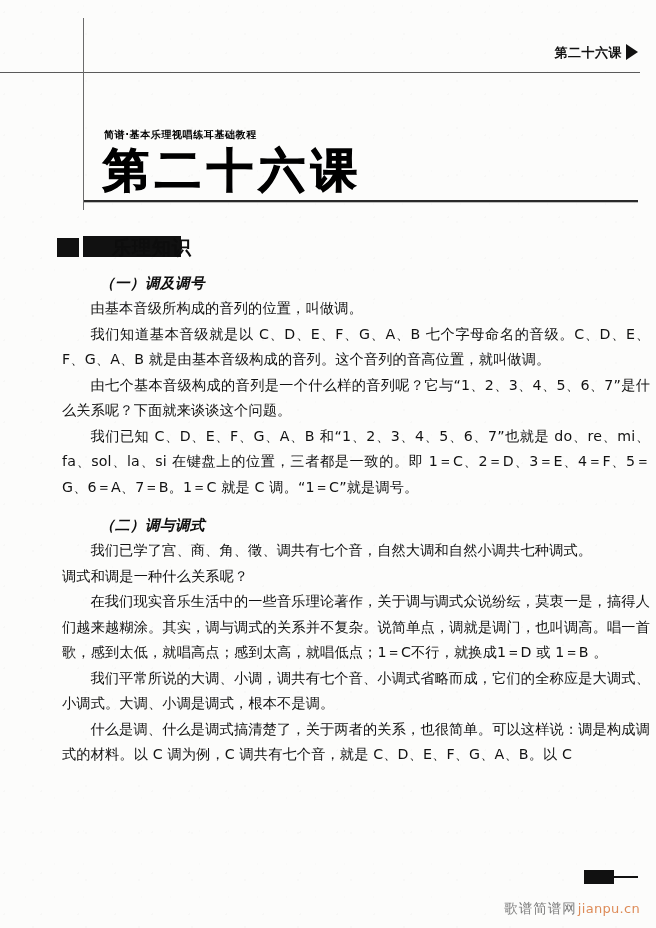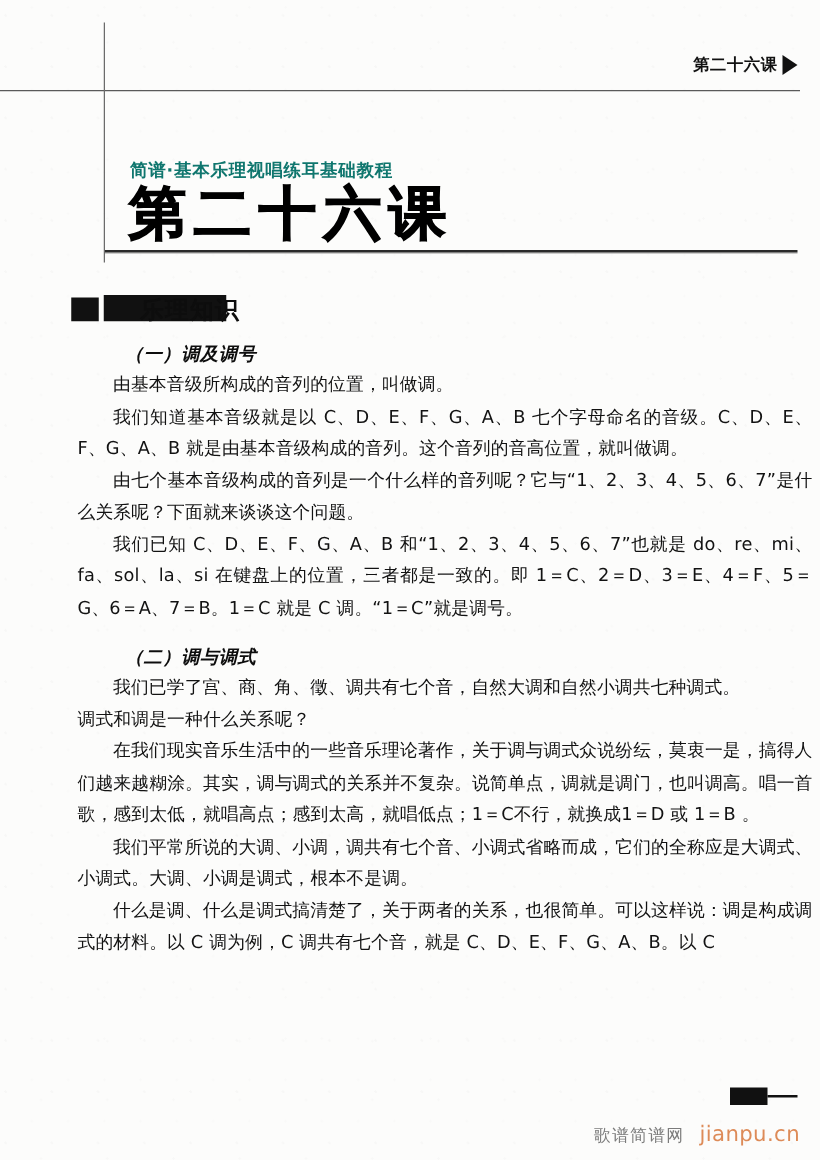--- a/index.html
+++ b/index.html
@@ -73,24 +73,24 @@
     width: 1px;
     height: 192px;
     background: #6b6b6b;
   }
 
   
   .subtitle {
     position: absolute;
     left: 104px;
     top: 128px;
-    font-size: 14px;
+    font-size: 10px;
     font-weight: bold;
     letter-spacing: 0.6px;
-    color: #0f766e;
+    color: #000000;
     text-align: center;
   }
   .title {
     position: absolute;
     left: 103px;
     top: 146px;
     font-size: 46px;
     font-weight: bold;
     letter-spacing: 6px;
     color: #000;
@@ -189,30 +189,30 @@
   .foot-tail {
     width: 24px; height: 1.5px;
     background: #111;
   }
   .watermark {
     position: absolute;
     right: 16px;
     bottom: 10px;
     display: flex;
     align-items: baseline;
-    gap: 12px;
+    gap: 1px;
     opacity: 0.72;
   }
   .wm-cn {
     font-size: 13.5px;
     color: #4a4a4a;
     letter-spacing: 1px;
   }
   .wm-en {
-    font-size: 17px;
+    font-size: 13px;
     color: #d2601a;
     letter-spacing: 0.3px;
   }
 </style>
 </head>
 <body>
 
 <div class="page">
   <div class="paper-noise"></div>
 

